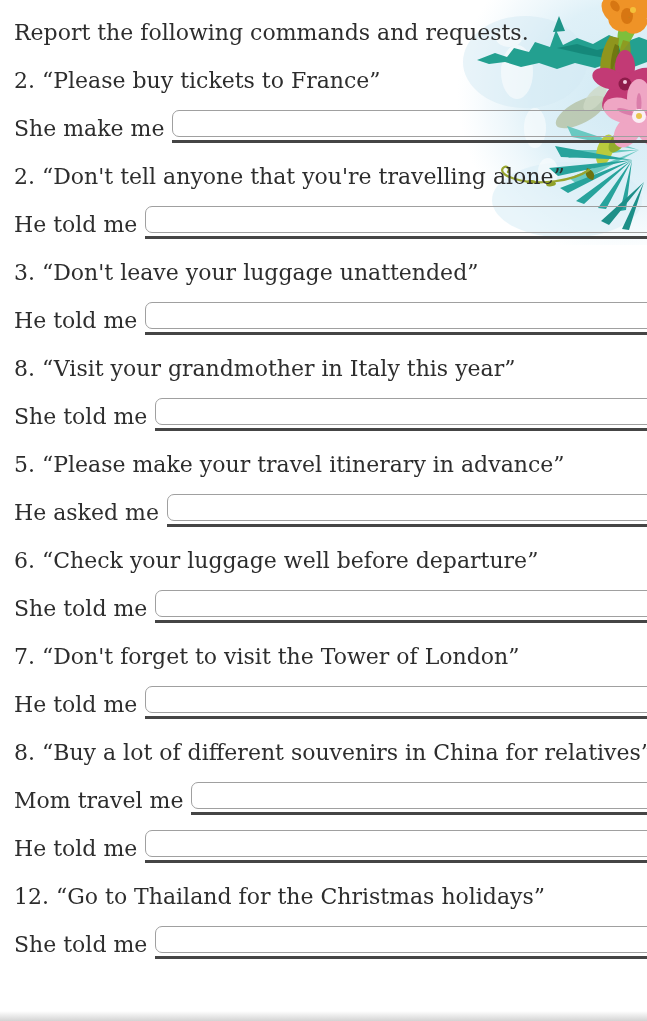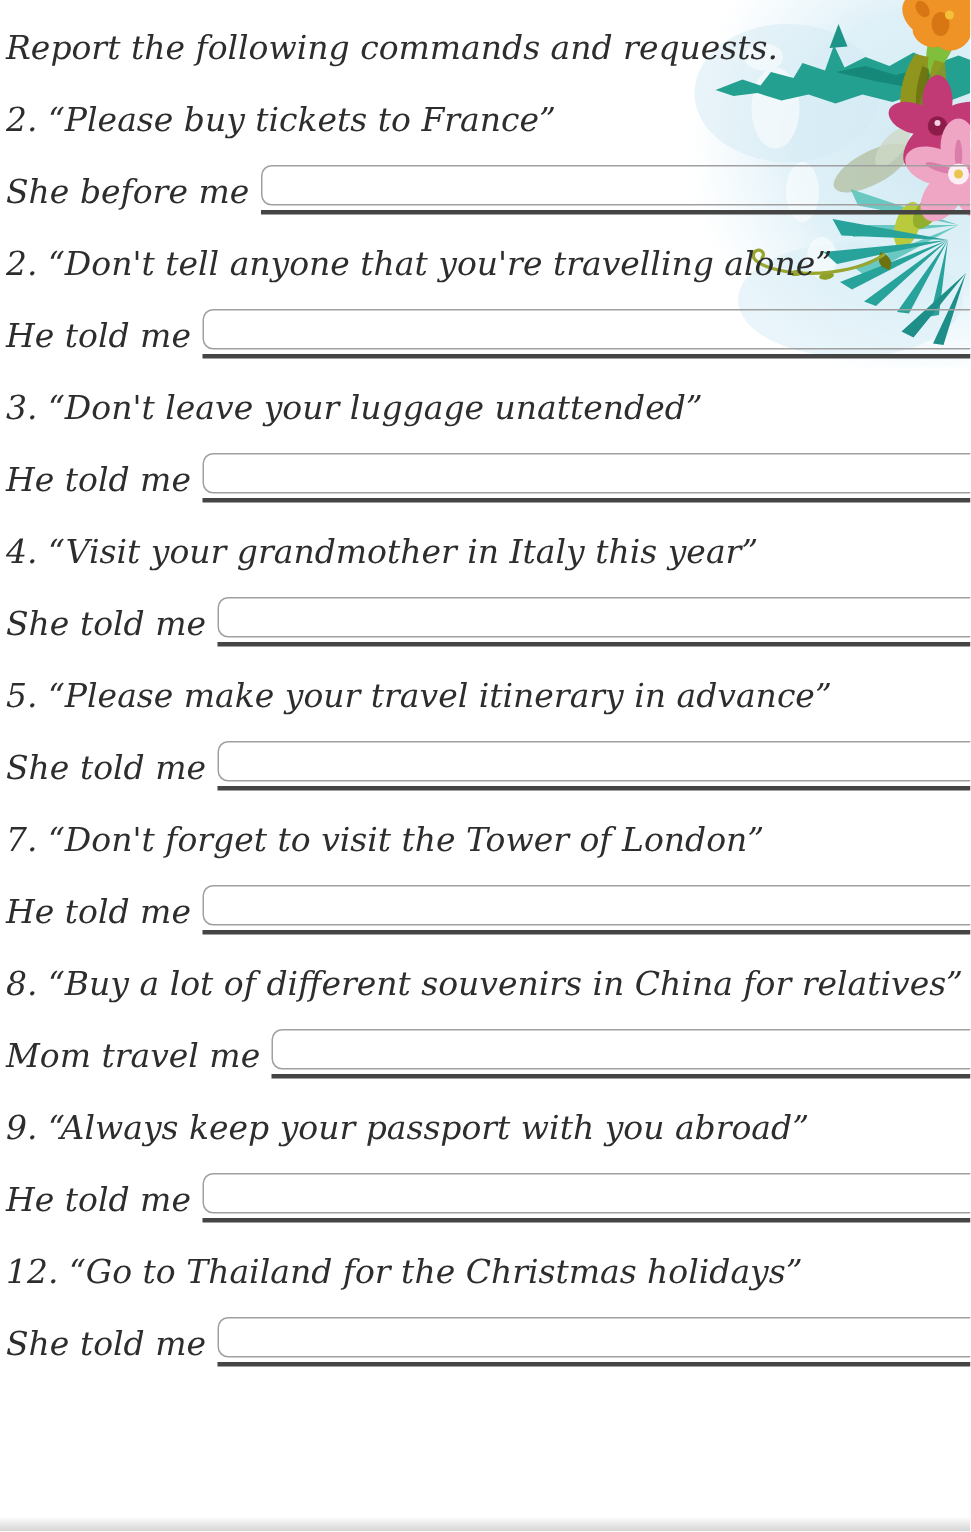--- a/index.html
+++ b/index.html
@@ -14,22 +14,21 @@
   }
   .deco {
     position: absolute;
     top: 0;
     right: 0;
     z-index: 0;
   }
   .content {
     position: relative;
     z-index: 1;
-    padding: 8px 0 0 4px;
-    font-style: italic;
+    padding: 8px 0 0 14px;
   }
   .line {
     height: 48px;
     display: flex;
     align-items: center;
     white-space: nowrap;
     font-size: 22px;
   }
   .blank {
     flex: 1 1 auto;
@@ -179,21 +178,21 @@
 
   <div class="content">
     <div class="line">
       <span>Report the following commands and requests.</span>
     </div>
 
     <div class="line">
       <span>2. “Please buy tickets to France”</span>
     </div>
     <div class="line">
-      <span>She before me</span>
+      <span>She make me</span>
       <span class="blank">
         <input type="text" class="answer-input" value="" style="">
         <span class="underline"></span>
       </span>
     </div>
 
     <div class="line">
       <span>2. “Don't tell anyone that you're travelling alone”</span>
     </div>
     <div class="line">
@@ -209,34 +208,44 @@
     </div>
     <div class="line">
       <span>He told me</span>
       <span class="blank">
         <input type="text" class="answer-input" value="" style="">
         <span class="underline"></span>
       </span>
     </div>
 
     <div class="line">
-      <span>4. “Visit your grandmother in Italy this year”</span>
+      <span>8. “Visit your grandmother in Italy this year”</span>
     </div>
     <div class="line">
       <span>She told me</span>
       <span class="blank">
         <input type="text" class="answer-input" value="" style="">
         <span class="underline"></span>
       </span>
     </div>
 
     <div class="line">
       <span>5. “Please make your travel itinerary in advance”</span>
     </div>
-
+    <div class="line">
+      <span>He asked me</span>
+      <span class="blank">
+        <input type="text" class="answer-input" value="" style="">
+        <span class="underline"></span>
+      </span>
+    </div>
+
+    <div class="line">
+      <span>6. “Check your luggage well before departure”</span>
+    </div>
     <div class="line">
       <span>She told me</span>
       <span class="blank">
         <input type="text" class="answer-input" value="" style="">
         <span class="underline"></span>
       </span>
     </div>
 
     <div class="line">
       <span>7. “Don't forget to visit the Tower of London”</span>
@@ -253,23 +262,20 @@
       <span>8. “Buy a lot of different souvenirs in China for relatives”</span>
     </div>
     <div class="line">
       <span>Mom travel me</span>
       <span class="blank">
         <input type="text" class="answer-input" value="" style="">
         <span class="underline"></span>
       </span>
     </div>
 
-    <div class="line">
-      <span>9. “Always keep your passport with you abroad”</span>
-    </div>
     <div class="line">
       <span>He told me</span>
       <span class="blank">
         <input type="text" class="answer-input" value="" style="">
         <span class="underline"></span>
       </span>
     </div>
 
     <div class="line">
       <span>12. “Go to Thailand for the Christmas holidays”</span>

